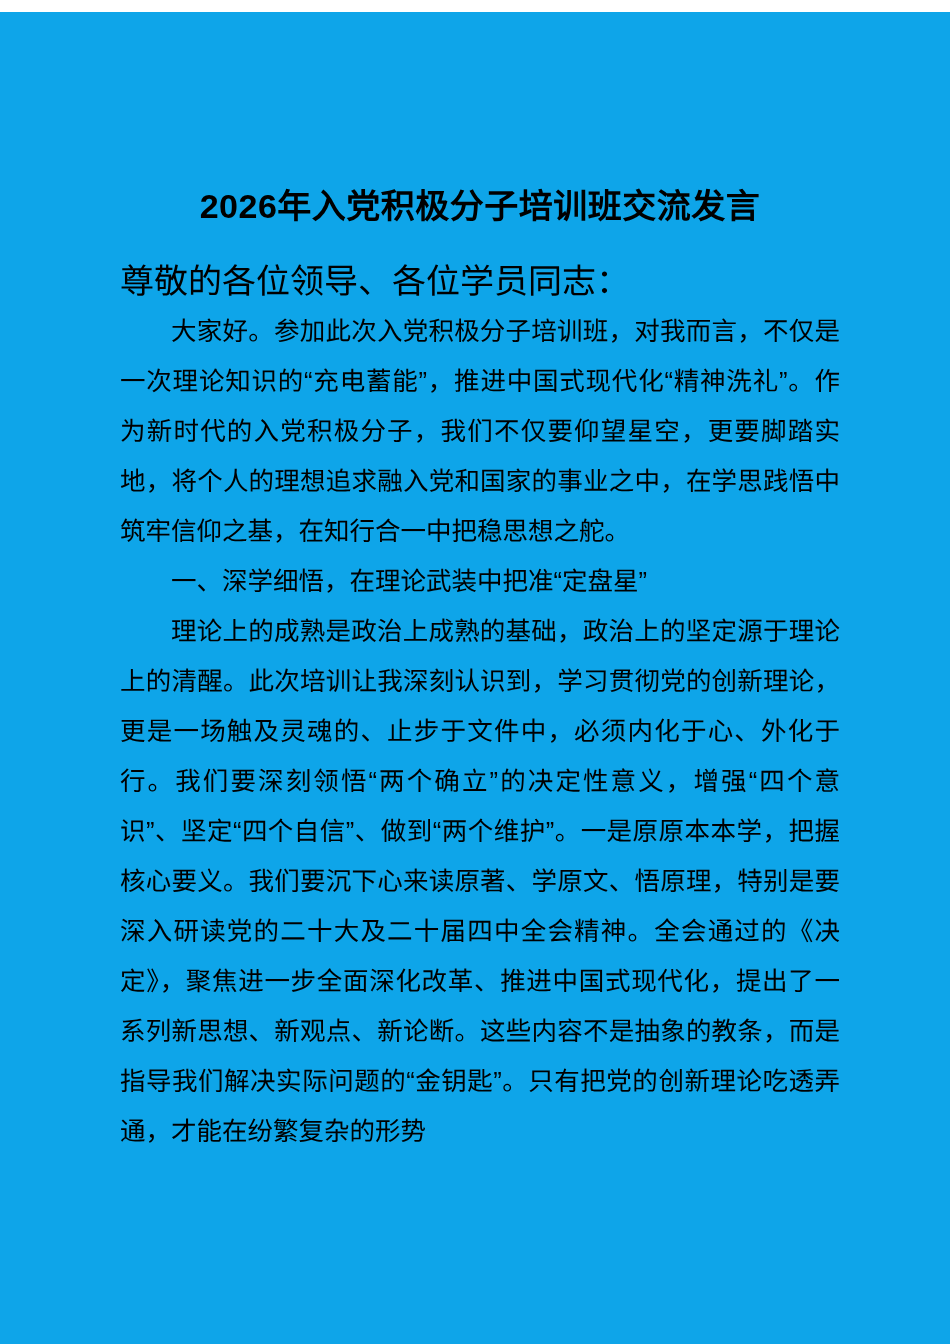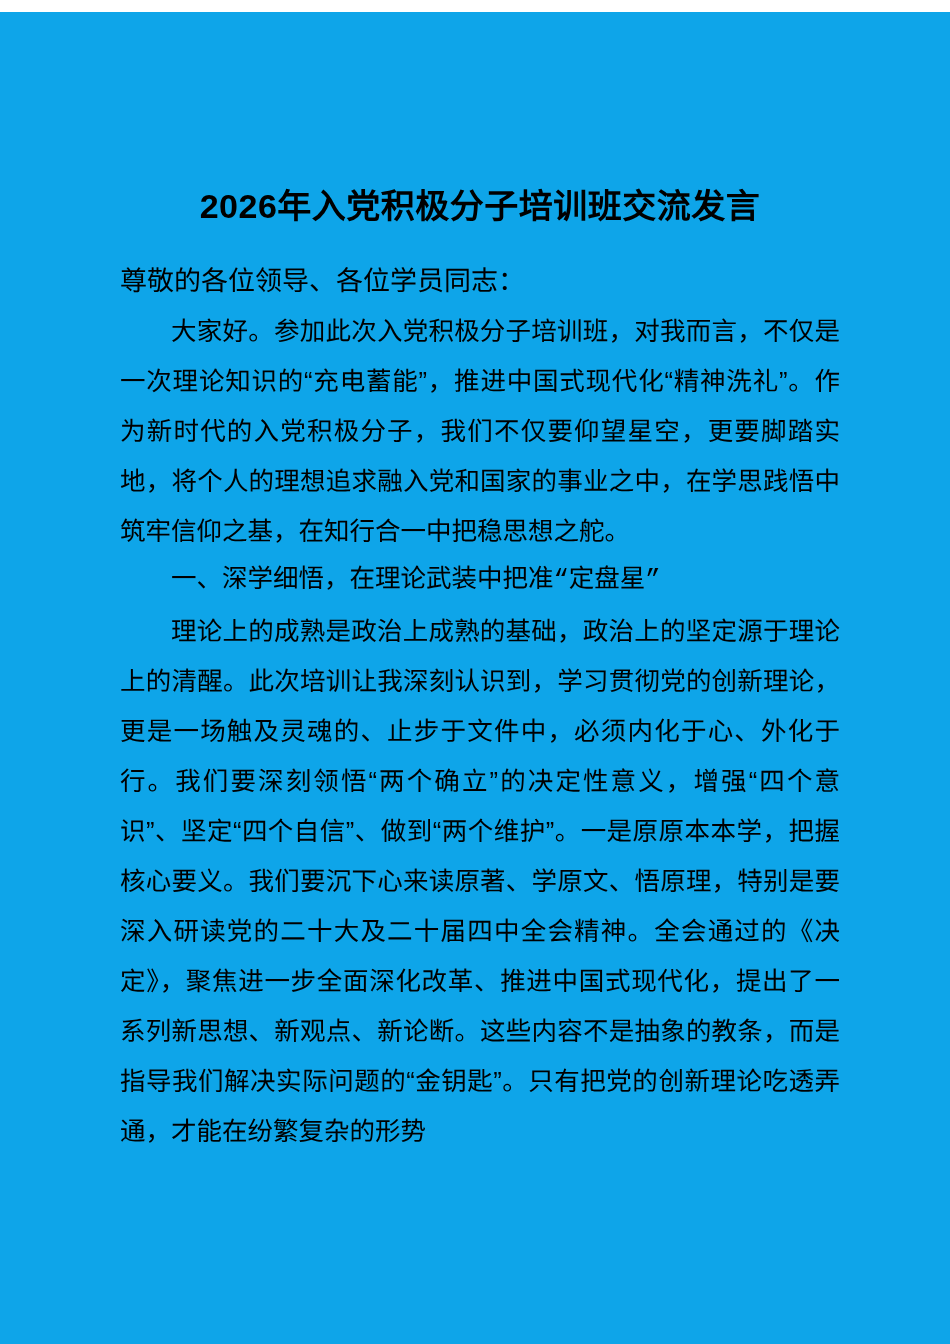--- a/index.html
+++ b/index.html
@@ -32,41 +32,40 @@
     font-weight: 700;
     line-height: 44px;
     text-align: center;
     letter-spacing: 0.5px;
     margin: 0;
     padding-top: 172px;
     padding-bottom: 0;
     white-space: nowrap;
   }
   .salutation {
-    font-size: 27px;
+    font-size: 34px;
     line-height: 50px;
     margin: 0;
     padding-top: 28px;
     text-align: justify;
     text-justify: inter-character;
     letter-spacing: 0px;
   }
   .para {
     font-size: 25.5px;
     line-height: 50px;
     margin: 0;
     text-indent: 2em;
     text-align: justify;
     text-justify: inter-character;
     letter-spacing: 0px;
     word-break: break-all;
   }
   .para.heading-para {
     text-indent: 2em;
-    font-family: Liberation Mono, monospace;
   }
   
   .para.clipped {
     overflow: hidden;
   }
 </style>
 </head>
 <body>
 
 <div class="page">

